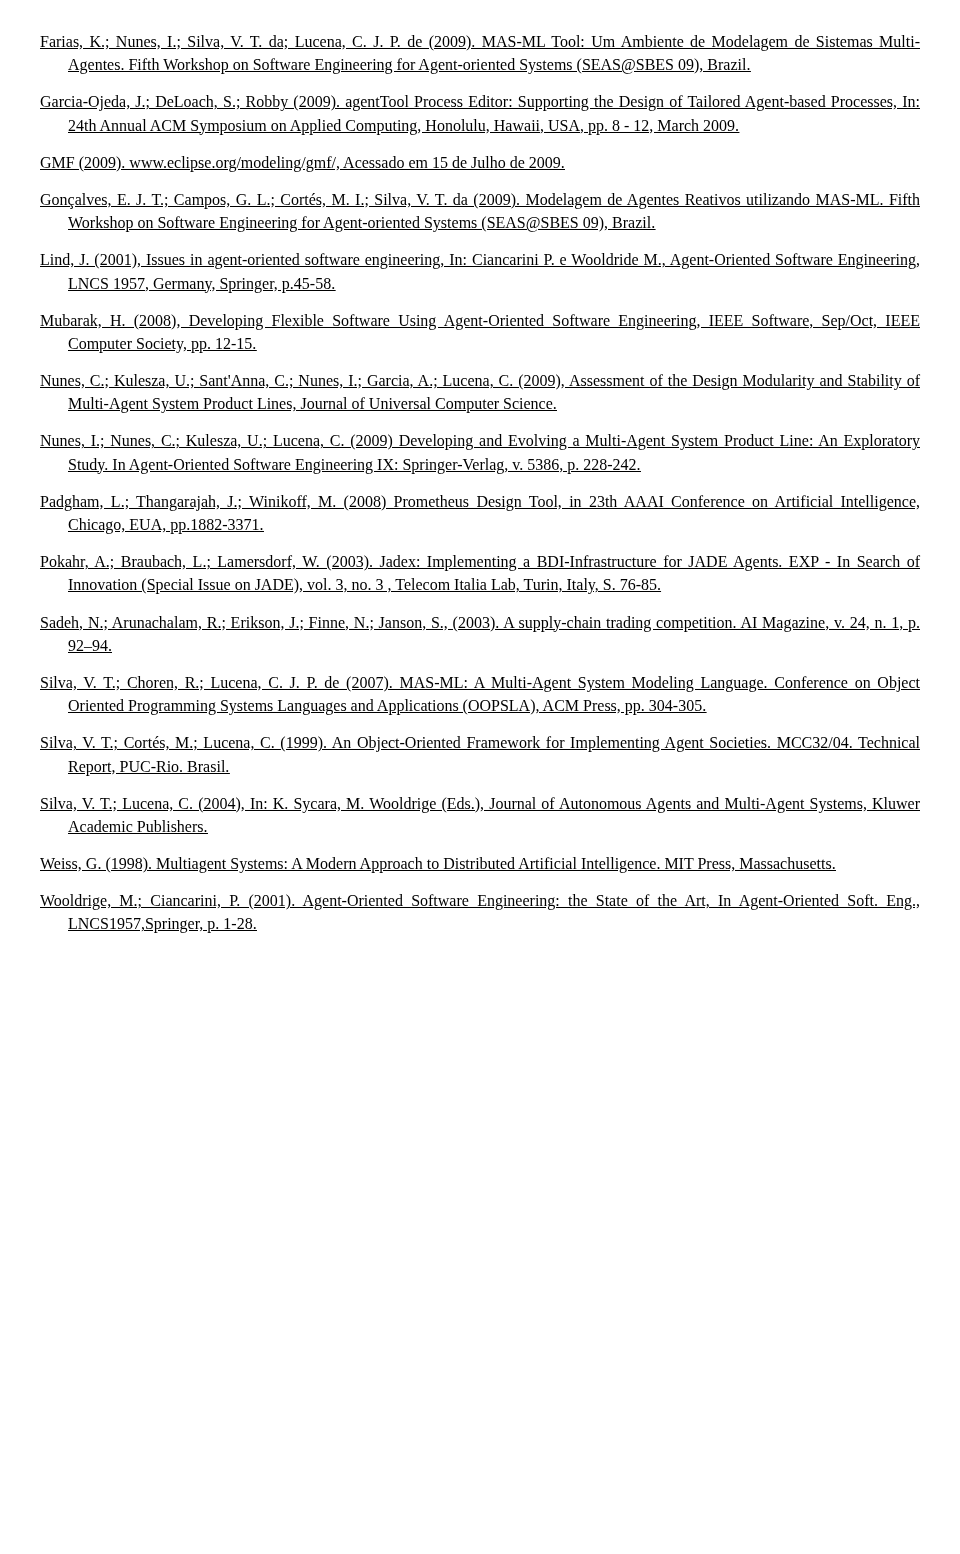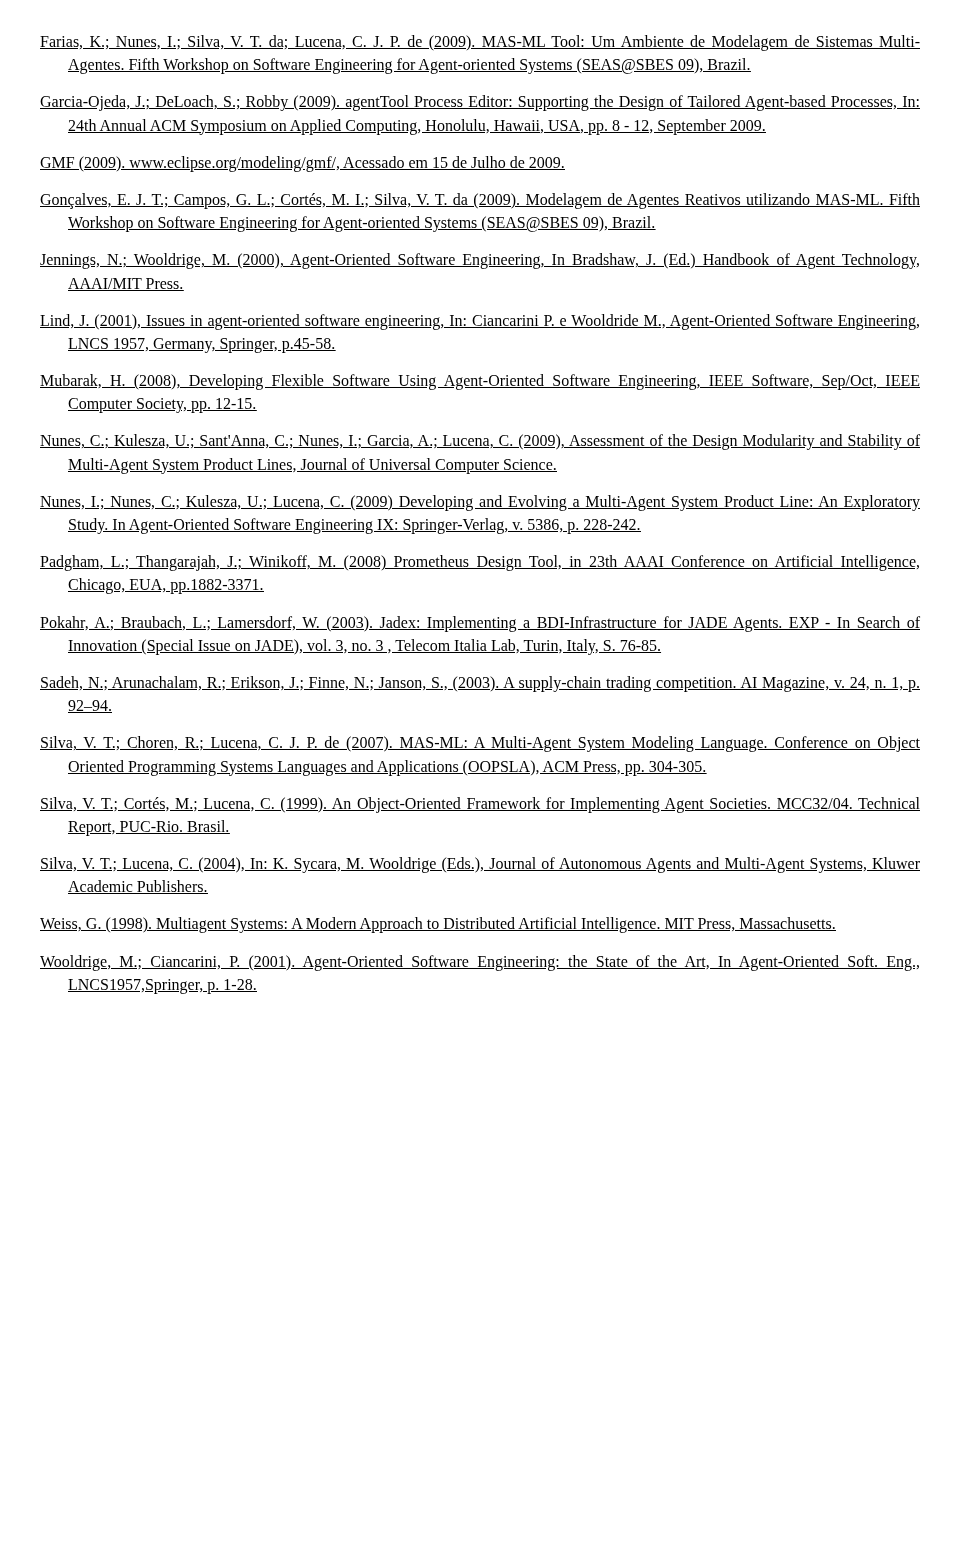--- a/index.html
+++ b/index.html
@@ -29,30 +29,27 @@
     }
   </style>
 </head>
 <body>
 
 <div id="refs-container">
 <div class="reference-block">
       <p>Farias, K.; Nunes, I.; Silva, V. T. da; Lucena, C. J. P. de (2009). MAS-ML Tool: Um Ambiente de Modelagem de Sistemas Multi-Agentes. Fifth Workshop on Software Engineering for Agent-oriented Systems (SEAS@SBES 09), Brazil.</p>
     </div>
     <div class="reference-block">
-      <p>Garcia-Ojeda, J.; DeLoach, S.; Robby (2009). agentTool Process Editor: Supporting the Design of Tailored Agent-based Processes, In: 24th Annual ACM Symposium on Applied Computing, Honolulu, Hawaii, USA, pp. 8 - 12, September 2009.</p>
+      <p>Garcia-Ojeda, J.; DeLoach, S.; Robby (2009). agentTool Process Editor: Supporting the Design of Tailored Agent-based Processes, In: 24th Annual ACM Symposium on Applied Computing, Honolulu, Hawaii, USA, pp. 8 - 12, March 2009.</p>
     </div>
     <div class="reference-block">
       <p>GMF (2009). www.eclipse.org/modeling/gmf/, Acessado em 15 de Julho de 2009.</p>
     </div>
     <div class="reference-block">
       <p>Gonçalves, E. J. T.; Campos, G. L.; Cortés, M. I.; Silva, V. T. da (2009). Modelagem de Agentes Reativos utilizando MAS-ML. Fifth Workshop on Software Engineering for Agent-oriented Systems (SEAS@SBES 09), Brazil.</p>
-    </div>
-    <div class="reference-block">
-      <p>Jennings, N.; Wooldrige, M. (2000), Agent-Oriented Software Engineering, In Bradshaw, J. (Ed.) Handbook of Agent Technology, AAAI/MIT Press.</p>
     </div>
     <div class="reference-block">
       <p>Lind, J. (2001), Issues in agent-oriented software engineering, In: Ciancarini P. e Wooldride M., Agent-Oriented Software Engineering, LNCS 1957, Germany, Springer, p.45-58.</p>
     </div>
     <div class="reference-block">
       <p>Mubarak, H. (2008), Developing Flexible Software Using Agent-Oriented Software Engineering, IEEE Software, Sep/Oct, IEEE Computer Society, pp. 12-15.</p>
     </div>
     <div class="reference-block">
       <p>Nunes, C.; Kulesza, U.; Sant'Anna, C.; Nunes, I.; Garcia, A.; Lucena, C. (2009), Assessment of the Design Modularity and Stability of Multi-Agent System Product Lines, Journal of Universal Computer Science.</p>
     </div>

